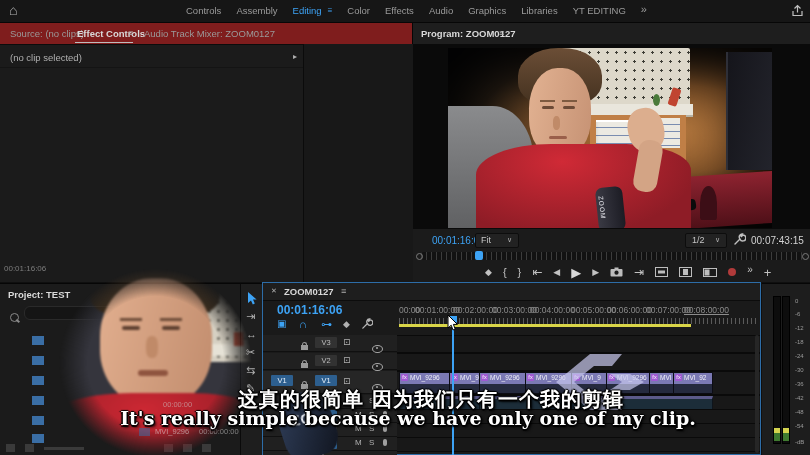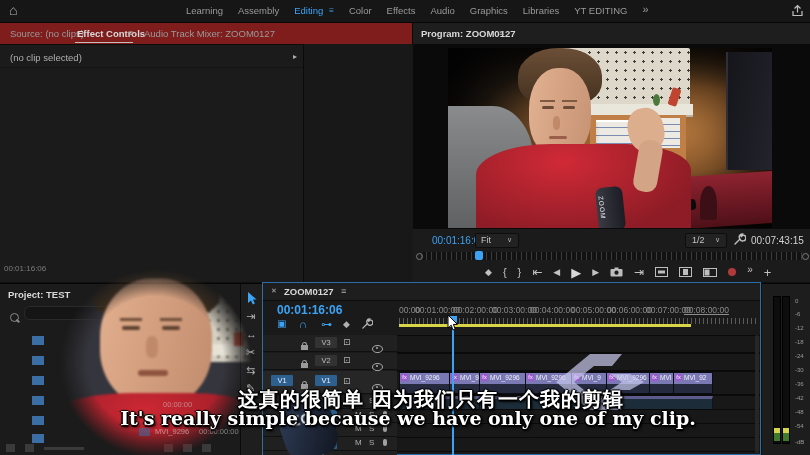--- a/index.html
+++ b/index.html
@@ -42,21 +42,21 @@
   .vignette{box-shadow:inset 0 0 55px 28px rgba(0,0,0,.88);}
 </style>
 </head>
 <body>
 
 <div id="app">
 
   <div class="p" style="left:0;top:0;width:810px;height:22px;background:#161616;border-bottom:1px solid #070707;">
     <span class="p icon" style="left:9px;top:2px;font-size:14px;">⌂</span>
     <div class="p" style="left:186px;top:5px;display:flex;gap:15px;">
-      <span class="tabtxt">Learning</span>
+      <span class="tabtxt">Controls</span>
       <span class="tabtxt">Assembly</span>
       <span class="tabtxt" style="color:#3da3f5;">Editing</span>
       <span style="color:#3da3f5;font-size:8px;margin:1px 0 0 -9px;">≡</span>
       <span class="tabtxt">Color</span>
       <span class="tabtxt">Effects</span>
       <span class="tabtxt">Audio</span>
       <span class="tabtxt">Graphics</span>
       <span class="tabtxt">Libraries</span>
       <span class="tabtxt">YT EDITING</span>
       <span class="tabtxt" style="font-size:11px;margin-top:-2px;">»</span>

